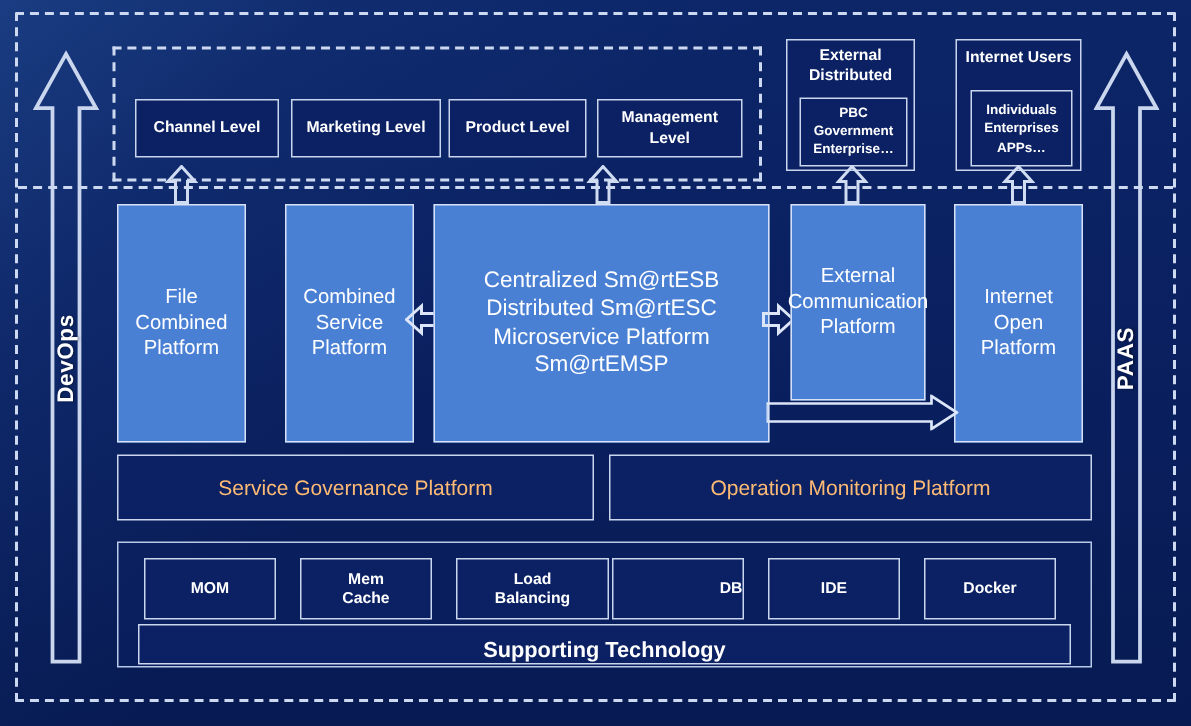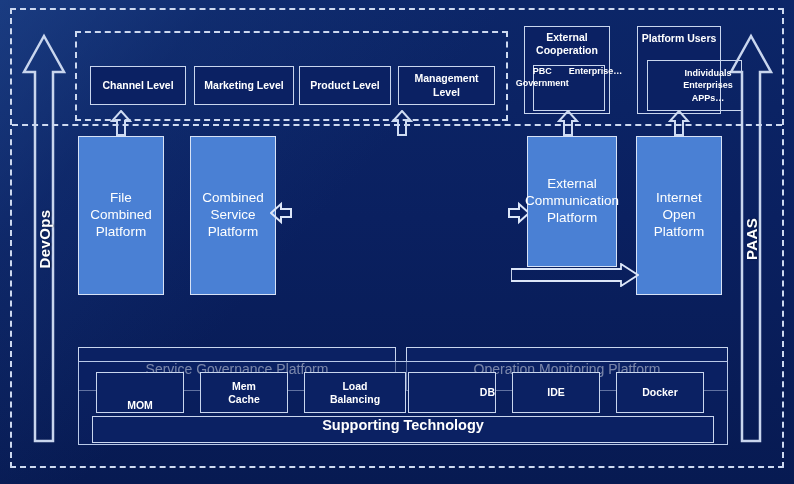--- a/index.html
+++ b/index.html
@@ -73,38 +73,38 @@
     font-size:15px;line-height:1.25;
     padding:3px;
   }
   .box-blue.small{font-size:13.5px;}
 
   
   .bar-dark{
     background:#0b2163;
     border:1.5px solid #c9d6ee;
     display:flex;align-items:center;justify-content:center;
-    font-size:14px;color:#ffffff;text-align:center;margin-top:44px;
+    font-size:14px;color:#fdba74;text-align:center;
   }
 
   
   .support-group{
     left:78px;top:361px;width:650px;height:84px;
     border:1.5px solid #b9c9e8;
     background:rgba(11,33,99,.55);
   }
   .tech-box{
     background:#0b2163;border:1.5px solid #c9d6ee;
     display:flex;align-items:center;justify-content:center;
     text-align:center;font-size:10.5px;font-weight:bold;line-height:1.2;
     color:#fff;
   }
   .support-bar{
     background:#0b2163;border:1.5px solid #c9d6ee;
-    display:flex;align-items:flex-start;justify-content:center;
+    display:flex;align-items:flex-end;justify-content:center;
     font-size:14.5px;font-weight:bold;color:#ffffff;
   }
 
   
   .up-arrow{width:22px;height:26px;color:#cfdcf2;}
   .up-arrow svg{display:block;width:100%;height:100%;}
 
   
   .h-arrow{color:#dce6f8;}
   .h-arrow svg{display:block;width:100%;height:100%;}
@@ -145,37 +145,37 @@
   <div class="abs box-dark" style="left:299px;top:66px;width:92px;height:39px;">
     <span>Product Level</span>
   </div>
   <div class="abs box-dark" style="left:398px;top:66px;width:97px;height:39px;">
     <span>Management Level</span>
   </div>
 
   <div class="abs" style="left:524px;top:26px;width:86px;height:88px;background:#0b2163;border:1.5px solid #c9d6ee;">
     <div style="text-align:center;font-size:10.5px;font-weight:bold;line-height:1.25;padding-top:4px;">
       <span>External</span><br>
-      <span>Cooperation</span>
+      <span>Distributed</span>
     </div>
     <div style="position:absolute;left:8px;top:38px;width:70px;height:44px;border:1.5px solid #c9d6ee;
-                display:flex;flex-direction:row;align-items:flex-start;justify-content:center;
+                display:flex;flex-direction:column;align-items:center;justify-content:center;
                 font-size:9px;font-weight:bold;line-height:1.3;text-align:center;">
       <span>PBC Government</span>
       <span>Enterprise…</span>
     </div>
   </div>
 
   <div class="abs" style="left:637px;top:26px;width:84px;height:88px;background:#0b2163;border:1.5px solid #c9d6ee;">
     <div style="text-align:center;font-size:10.5px;font-weight:bold;line-height:1.25;padding-top:5px;">
-      <span>Platform Users</span>
+      <span>Internet Users</span>
     </div>
     <div style="position:absolute;left:9px;top:33px;width:66px;height:49px;border:1.5px solid #c9d6ee;
                 display:flex;flex-direction:column;align-items:center;justify-content:center;
-                font-size:9px;font-weight:bold;line-height:1.35;text-align:center;padding-left:27px;">
+                font-size:9px;font-weight:bold;line-height:1.35;text-align:center;">
       <span>Individuals</span>
       <span>Enterprises</span>
       <span>APPs…</span>
     </div>
   </div>
 
   <div class="abs dash-sep"></div>
 
   <div class="abs up-arrow" style="left:110px;top:110px;">
     <svg viewBox="0 0 22 26">
@@ -213,20 +213,27 @@
       <span>Platform</span>
     </div>
   </div>
 
   <div class="abs h-arrow" style="left:270px;top:200px;width:22px;height:26px;">
     <svg viewBox="0 0 22 26">
         <polygon points="1,13 11,4 11,9 21,9 21,17 11,17 11,22" fill="none" stroke="currentColor" stroke-width="2"></polygon>
       </svg>
   </div>
 
+  <div class="abs box-blue" style="left:289px;top:136px;width:224px;height:159px;">
+    <div>
+      <span>Centralized Sm@rtESB</span><br>
+      <span>Distributed Sm@rtESC</span><br>
+      <span>Microservice Platform Sm@rtEMSP</span>
+    </div>
+  </div>
 
   <div class="abs h-arrow" style="left:508px;top:200px;width:22px;height:26px;">
     <svg viewBox="0 0 22 26">
         <polygon points="21,13 11,4 11,9 1,9 1,17 11,17 11,22" fill="none" stroke="currentColor" stroke-width="2"></polygon>
       </svg>
   </div>
 
   <div class="abs box-blue small" style="left:527px;top:136px;width:90px;height:131px;">
     <div>
       <span>External</span><br>
@@ -251,21 +258,21 @@
 
   <div class="abs bar-dark" style="left:78px;top:303px;width:318px;height:44px;">
     <span>Service Governance Platform</span>
   </div>
   <div class="abs bar-dark" style="left:406px;top:303px;width:322px;height:44px;">
     <span>Operation Monitoring Platform</span>
   </div>
 
   <div class="abs support-group"></div>
 
-  <div class="abs tech-box" style="left:96px;top:372px;width:88px;height:41px;align-items:flex-end;">
+  <div class="abs tech-box" style="left:96px;top:372px;width:88px;height:41px;">
     <span>MOM</span>
   </div>
   <div class="abs tech-box" style="left:200px;top:372px;width:88px;height:41px;">
     <div>
       <span>Mem</span><br>
       <span>Cache</span>
     </div>
   </div>
   <div class="abs tech-box" style="left:304px;top:372px;width:102px;height:41px;">
     <div>

